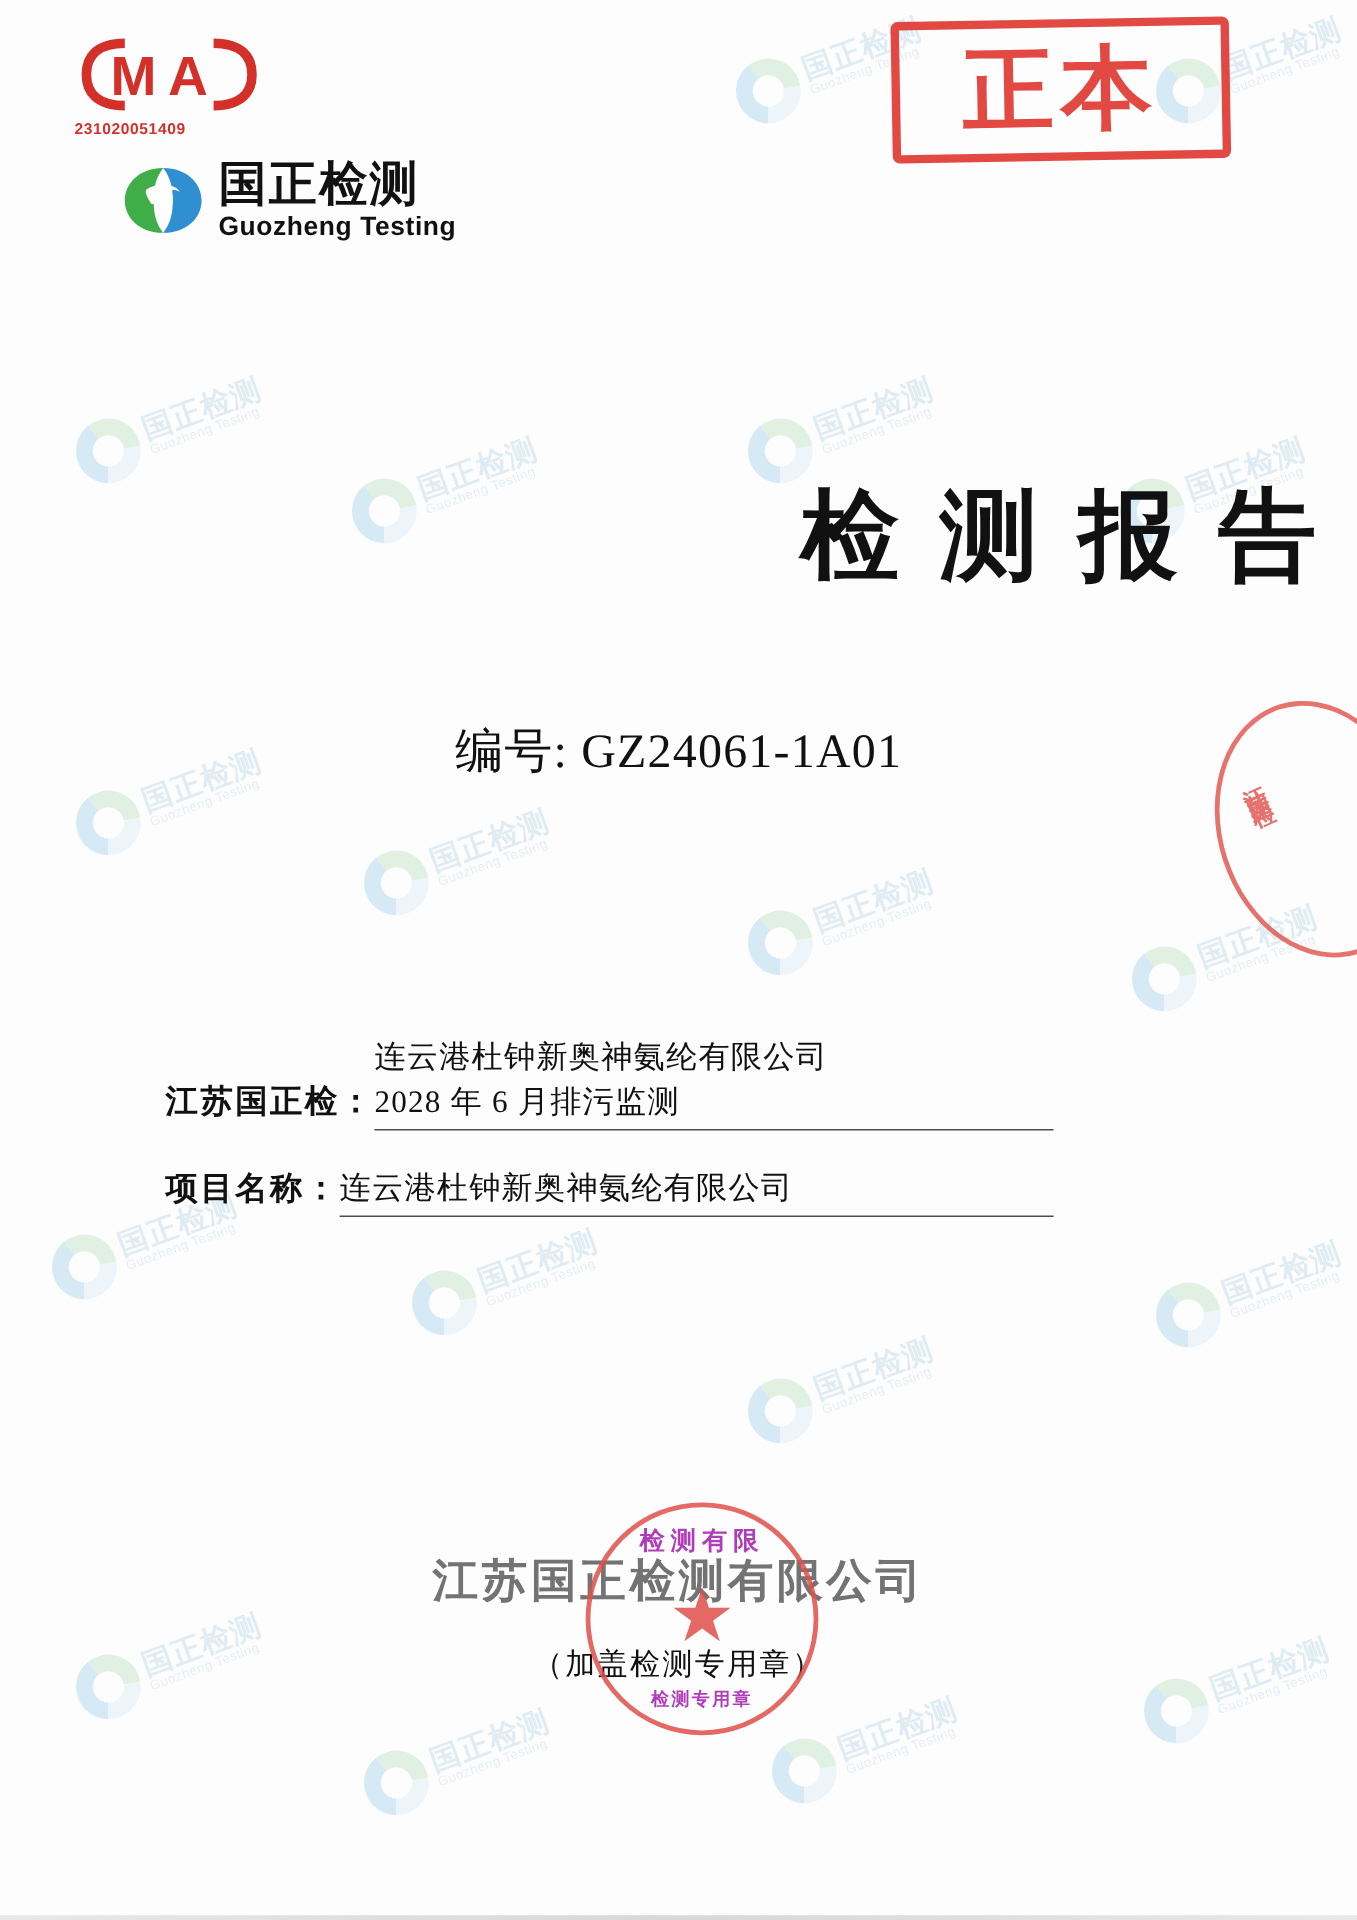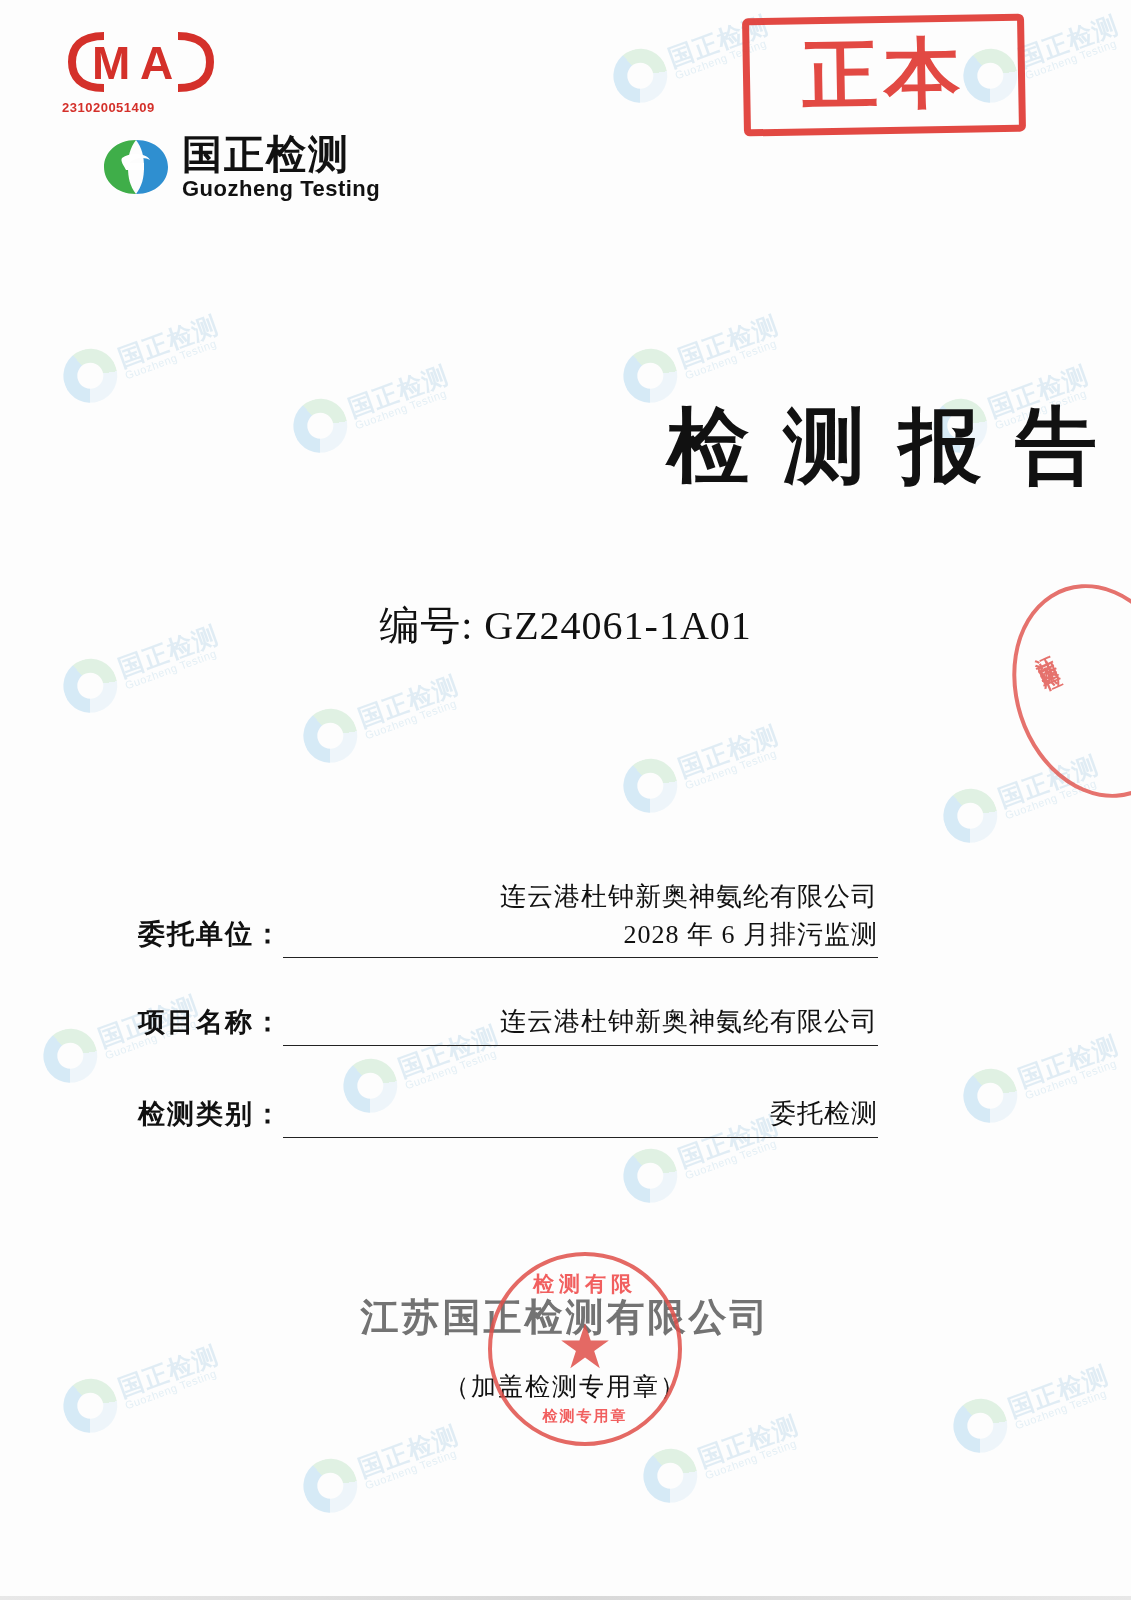--- a/index.html
+++ b/index.html
@@ -204,28 +204,27 @@
     font-size: 27px;
     font-weight: 700;
     color: #111;
     letter-spacing: 2px;
     white-space: nowrap;
     padding-bottom: 6px;
   }
   .field-value {
     flex: 1;
     border-bottom: 1.6px solid #222;
-    text-align: right;
+    text-align: left;
     font-family: "Liberation Serif", "DejaVu Serif", serif;
     font-size: 26px;
     color: #111;
     padding-bottom: 6px;
     letter-spacing: 1px;
     min-height: 32px;
-    margin-top: 16px;
   }
   .field-value.two-line {
     line-height: 1.45;
     padding-bottom: 4px;
   }
   .field-value .vline { display: block; }
   .field-row.tall { margin-bottom: 30px; }
 
   
   .footer-company {
@@ -267,21 +266,21 @@
     left: 50%; top: 50%;
     transform: translate(-50%, -54%);
     color: #e0504a;
     font-size: 62px;
     font-family: "DejaVu Sans", sans-serif;
   }
   .seal-arc-top, .seal-arc-bottom {
     position: absolute;
     left: 0; right: 0;
     text-align: center;
-    color: #ef4444;
+    color: #a21caf;
     font-family: "Liberation Sans", "DejaVu Sans", sans-serif;
     font-weight: 700;
     letter-spacing: 5px;
   }
   .seal-arc-top {
     top: 14px;
     font-size: 21px;
   }
   .seal-arc-bottom {
     bottom: 16px;
@@ -498,36 +497,32 @@
     <div class="doc-title">检测报告</div>
 
     <div class="doc-number">
       <span>编号:</span>
       <span>GZ24061-1A01</span>
     </div>
 
     <div class="fields">
 
       <div class="field-row tall">
-        <span class="field-label">委托单位：</span>
+        <span class="field-label">江苏国正检：</span>
         <span class="field-value two-line">
           <span class="vline">连云港杜钟新奥神氨纶有限公司</span>
           <span class="vline">2028 年 6 月排污监测</span>
         </span>
       </div>
 
       <div class="field-row" style="margin-top:22px;">
         <span class="field-label">项目名称：</span>
         <span class="field-value">连云港杜钟新奥神氨纶有限公司</span>
       </div>
 
-      <div class="field-row" style="margin-top:26px;">
-        <span class="field-label">检测类别：</span>
-        <span class="field-value">委托检测</span>
-      </div>
 
 
     </div>
 
     <div class="footer-company">江苏国正检测有限公司</div>
     <div class="footer-note">（加盖检测专用章）</div>
 
     <div class="round-seal">
       <div class="seal-arc-top">检测有限</div>
       <div class="seal-star-glyph">★</div>

